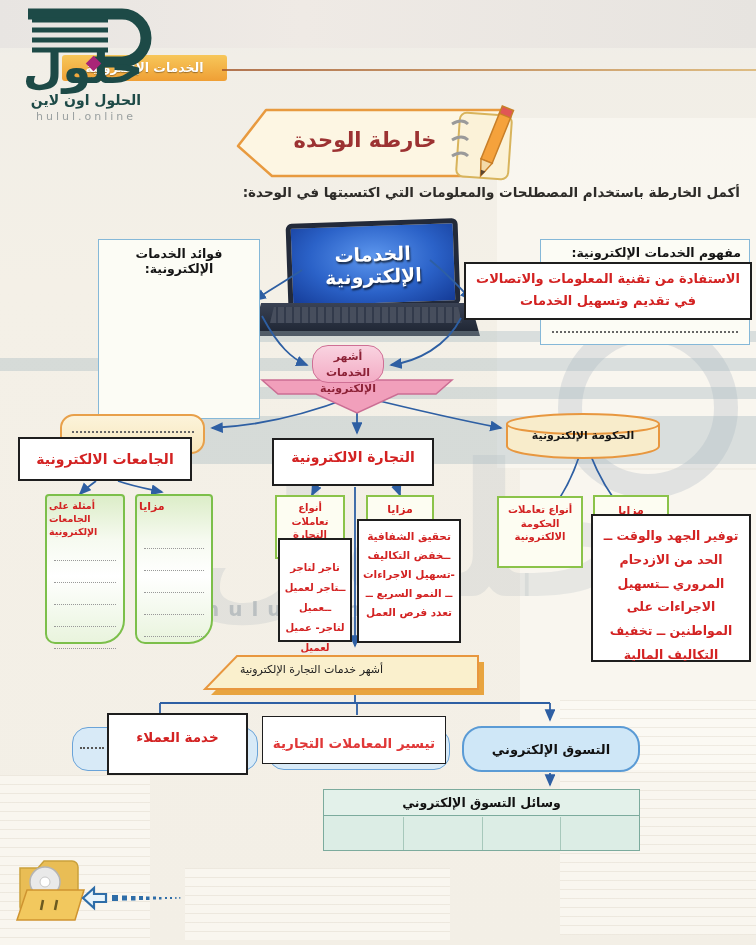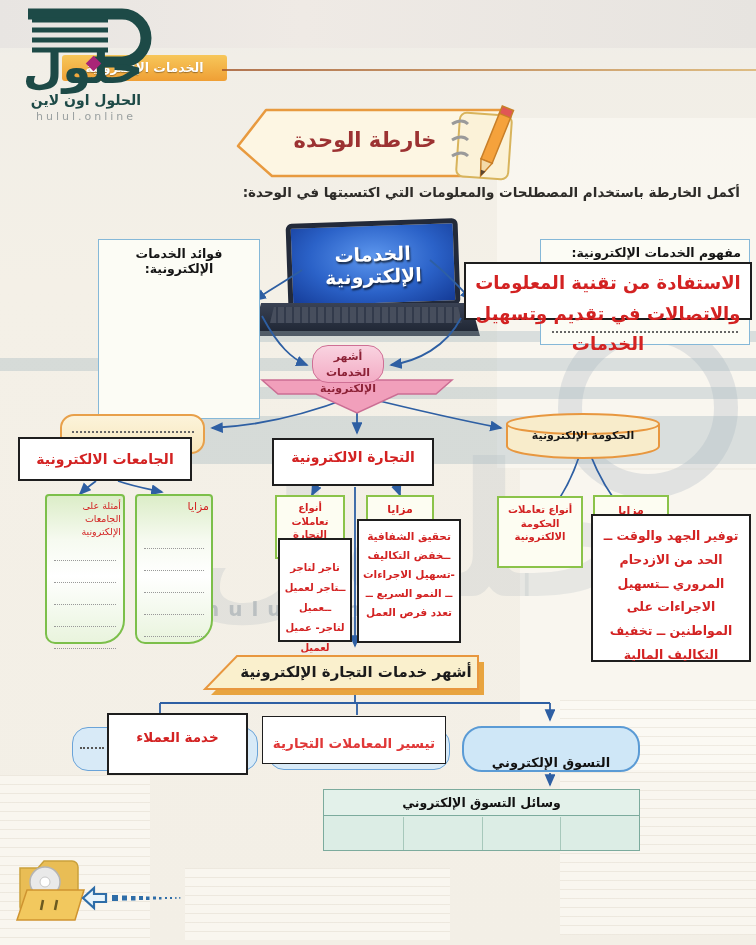--- a/index.html
+++ b/index.html
@@ -14,21 +14,21 @@
   .answer{position:absolute;background:#fff;border:2px solid #1e1e1e;color:#d32222;font-weight:bold;
           text-align:center;direction:rtl;box-sizing:border-box;line-height:1.8;padding:2px 4px}
   .bluebox{position:absolute;border:1.5px solid #85b8d8;background:#fcfcf5;box-sizing:border-box;
            color:#141414;font-weight:bold;direction:rtl}
   .greenbox{position:absolute;border:2px solid #8bc34a;background:#fdfdf2;color:#d32222;font-weight:bold;
             text-align:center;direction:rtl;box-sizing:border-box;line-height:1.35}
   .roundblue{position:absolute;background:#d8eaf7;border:1.5px solid #6aa3d8;border-radius:16px;box-sizing:border-box}
   .dotline{position:absolute;border-top:2px dotted #666;height:0}
   .scroll{position:absolute;border:2px solid #7cbf4a;border-radius:4px 4px 24px 10px;box-sizing:border-box;
           background:linear-gradient(180deg,#dcedc8 0%,#f6faf0 30%,#ffffff 55%,#e9f4dd 100%)}
-  .scroll .hd{color:#d32222;font-weight:normal;font-size:9.5px;text-align:right;direction:rtl;padding:4px 2px 1px;line-height:1.35;min-height:26px}
+  .scroll .hd{color:#d32222;font-weight:bold;font-size:9.5px;text-align:left;direction:rtl;padding:4px 2px 1px;line-height:1.35;min-height:26px}
   .scroll .row{margin:0 7px;height:21px;border-bottom:1.5px dotted #999}
   .wm{position:absolute;color:rgba(145,162,172,.17);font-weight:bold;pointer-events:none}
   .cylabel{position:absolute;color:#151515;font-weight:bold;font-size:11px;text-align:center;direction:rtl}
 </style>
 </head>
 <body>
 
 <div class="page">
 
   <div class="ghost" style="left:497px;top:118px;width:259px;height:350px"></div>
@@ -145,21 +145,21 @@
   <div class="abs rtl" style="left:140px;top:184px;width:600px;text-align:right;font-size:13.5px;font-weight:bold;color:#2e2c29">أكمل الخارطة باستخدام المصطلحات والمعلومات التي اكتسبتها في الوحدة:</div>
 
   <div class="bluebox" style="left:98px;top:239px;width:162px;height:180px">
     <div style="padding:6px 6px 0;text-align:center;font-size:12.5px">فوائد الخدمات الإلكترونية:</div>
   </div>
 
   <div class="bluebox" style="left:540px;top:239px;width:210px;height:106px">
     <div style="padding:5px 8px 0 0;font-size:12.5px">مفهوم الخدمات الإلكترونية:</div>
   </div>
   <div class="dotline" style="left:552px;top:331px;width:186px"></div>
-  <div class="answer" style="left:464px;top:262px;width:288px;height:58px;font-size:18px;line-height:1.7;padding-top:4px">الاستفادة من تقنية المعلومات والاتصالات في تقديم وتسهيل الخدمات</div>
+  <div class="answer" style="left:464px;top:262px;width:288px;height:58px;font-size:13px;line-height:1.7;padding-top:4px">الاستفادة من تقنية المعلومات والاتصالات في تقديم وتسهيل الخدمات</div>
 
   <div class="abs" style="left:312px;top:345px;width:72px;height:38px;background:linear-gradient(#f9d3e0,#f3abc4);
               border:1.5px solid #cf6f95;border-radius:16px;text-align:center;direction:rtl;padding-top:3px">
     <div style="font-size:11px;font-weight:bold;color:#8c2136;line-height:1.45">أشهر الخدمات</div>
     <div style="font-size:11px;font-weight:bold;color:#8c2136;line-height:1.45">الإلكترونية</div>
   </div>
 
   <div class="abs" style="left:60px;top:414px;width:145px;height:40px;border:2px solid #e8a04a;border-radius:14px;
               background:linear-gradient(#fcf3da,#f7e7bd)"></div>
   <div class="dotline" style="left:72px;top:431px;width:122px"></div>
@@ -186,31 +186,31 @@
   <div class="greenbox" style="left:275px;top:495px;width:70px;height:64px;font-size:10px;padding:4px 2px">أنواع تعاملات التجارة الالكترونية</div>
   <div class="greenbox" style="left:366px;top:495px;width:68px;height:30px;font-size:11px;padding-top:6px">مزايا</div>
   <div class="answer" style="left:278px;top:538px;width:74px;height:104px;font-size:10px;line-height:2.0;padding-top:18px">تاجر لتاجر ــتاجر لعميل ــعميل لتاجر- عميل لعميل</div>
   <div class="answer" style="left:357px;top:519px;width:104px;height:124px;font-size:10.5px;line-height:1.8;padding-top:6px">تحقيق الشفافية ــخفض التكاليف -تسهيل الاجراءات ــ النمو السريع ــ تعدد فرص العمل</div>
 
   <div class="cylabel" style="left:509px;top:429px;width:148px">الحكومة الإلكترونية</div>
   <div class="greenbox" style="left:497px;top:496px;width:86px;height:72px;font-size:10px;padding:5px 3px">أنواع تعاملات الحكومة الالكترونية</div>
   <div class="greenbox" style="left:593px;top:495px;width:76px;height:32px;font-size:11px;padding-top:7px">مزايا</div>
   <div class="answer" style="left:591px;top:514px;width:160px;height:148px;font-size:12.5px;line-height:1.9;padding-top:8px">توفير الجهد والوقت ــ الحد من الازدحام المروري ــتسهيل الاجراءات على المواطنين ــ تخفيف التكاليف المالية</div>
 
-  <div class="abs rtl" style="left:240px;top:663px;width:232px;text-align:center;font-size:15px;font-weight:bold;color:#1b1b1b">أشهر خدمات التجارة الإلكترونية</div>
+  <div class="abs rtl" style="left:240px;top:663px;width:232px;text-align:left;font-size:11px;font-weight:normal;color:#1b1b1b">أشهر خدمات التجارة الإلكترونية</div>
 
   <div class="roundblue" style="left:72px;top:727px;width:186px;height:44px"></div>
   <div class="dotline" style="left:80px;top:747px;width:24px;border-color:#555"></div>
   <div class="answer" style="left:107px;top:713px;width:141px;height:62px;font-size:13.5px;padding-top:10px">خدمة العملاء</div>
 
   <div class="roundblue" style="left:268px;top:728px;width:182px;height:42px"></div>
   <div class="answer" style="left:262px;top:716px;width:184px;height:48px;font-size:13.5px;font-weight:600;color:#e03838;border-width:1.5px;padding-top:14px">تيسير المعاملات التجارية</div>
 
   <div class="roundblue" style="left:462px;top:726px;width:178px;height:46px;background:#cfe7f7;border:2px solid #5b9bd5;border-radius:20px;
-              display:flex;align-items:flex-end;justify-content:center">
+              display:flex;align-items:center;justify-content:center">
     <span style="font-size:13px;font-weight:bold;color:#111;direction:rtl">التسوق الإلكتروني</span>
   </div>
 
   <div class="abs" style="left:323px;top:789px;width:317px;height:62px;background:#dcede5;border:1.5px solid #7cab9d">
     <div style="height:25px;border-bottom:1.5px solid #7cab9d;background:#e3f1ea;display:flex;align-items:center;justify-content:center;
                 font-size:12.5px;font-weight:bold;color:#111;direction:rtl">وسائل التسوق الإلكتروني</div>
     <div class="abs" style="left:25%;top:27px;width:1px;height:33px;background:#a7c8bb"></div>
     <div class="abs" style="left:50%;top:27px;width:1px;height:33px;background:#a7c8bb"></div>
     <div class="abs" style="left:75%;top:27px;width:1px;height:33px;background:#a7c8bb"></div>
   </div>

